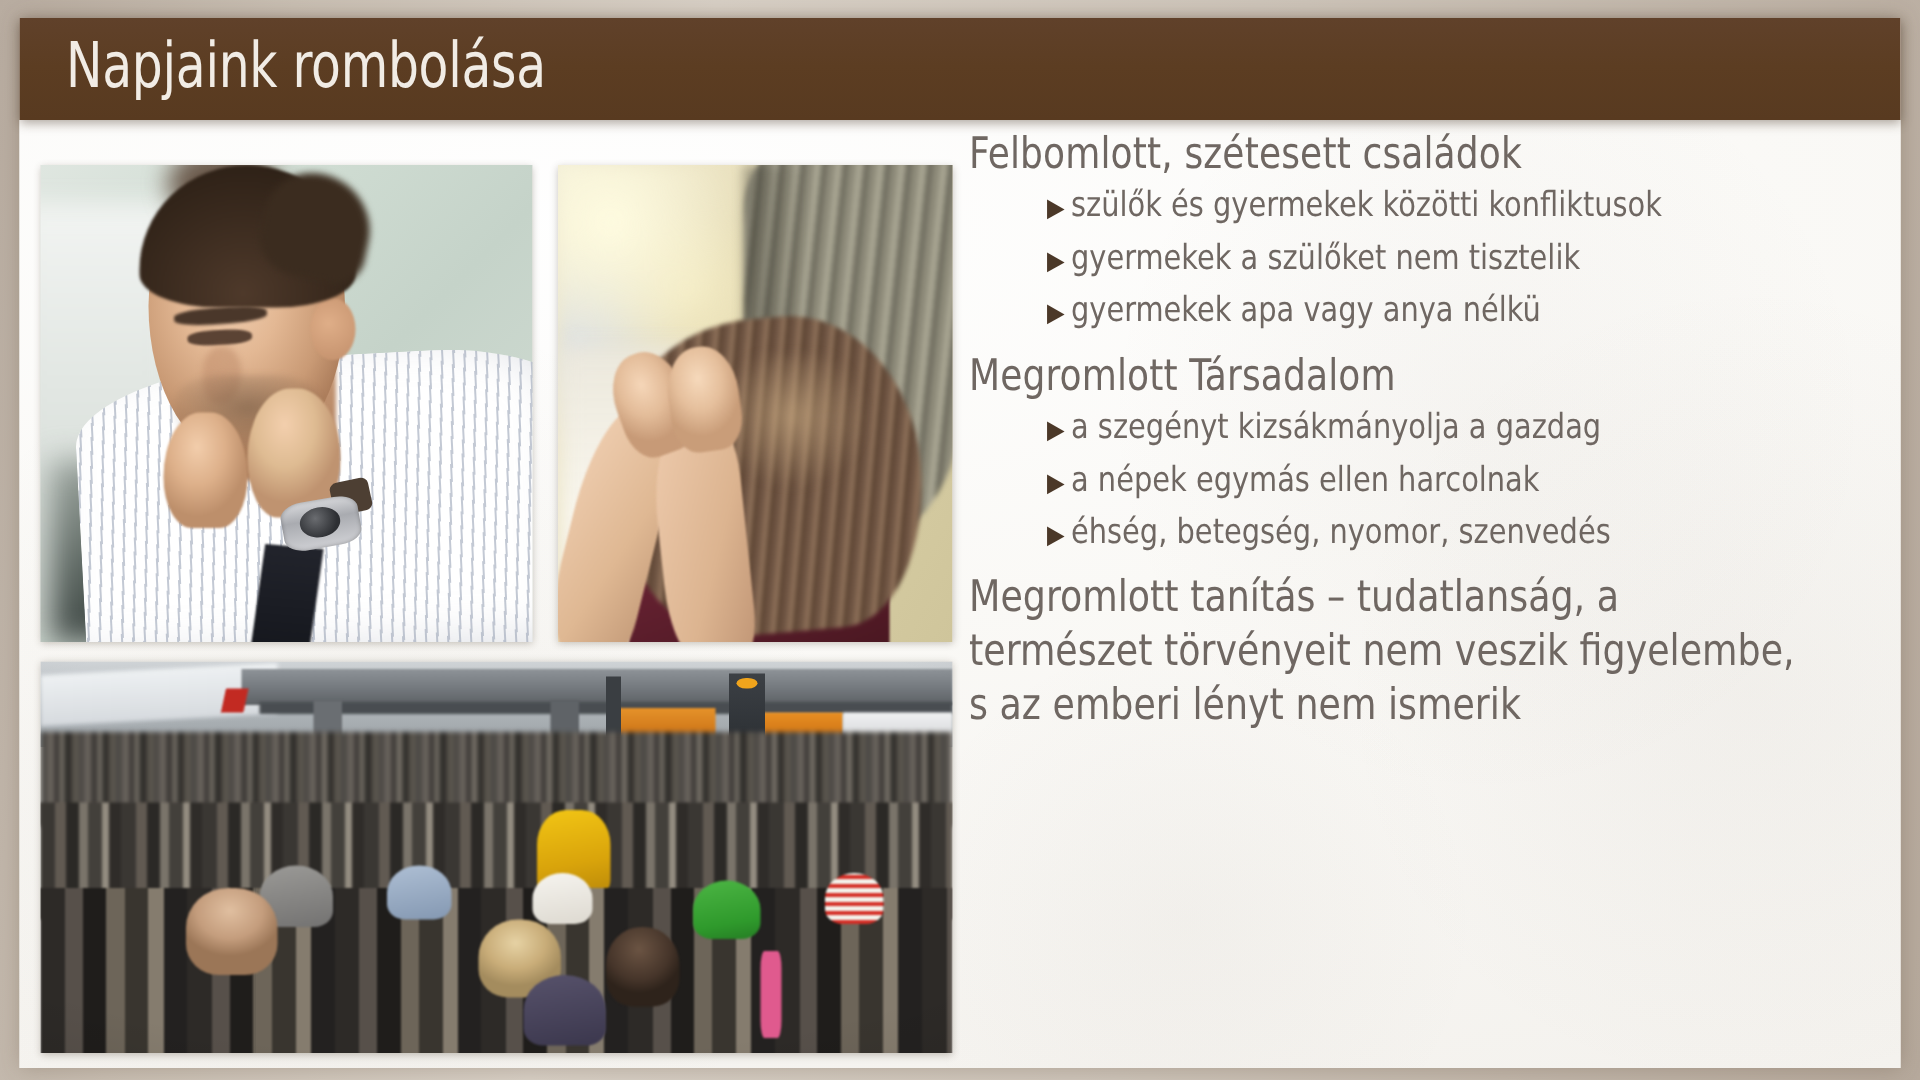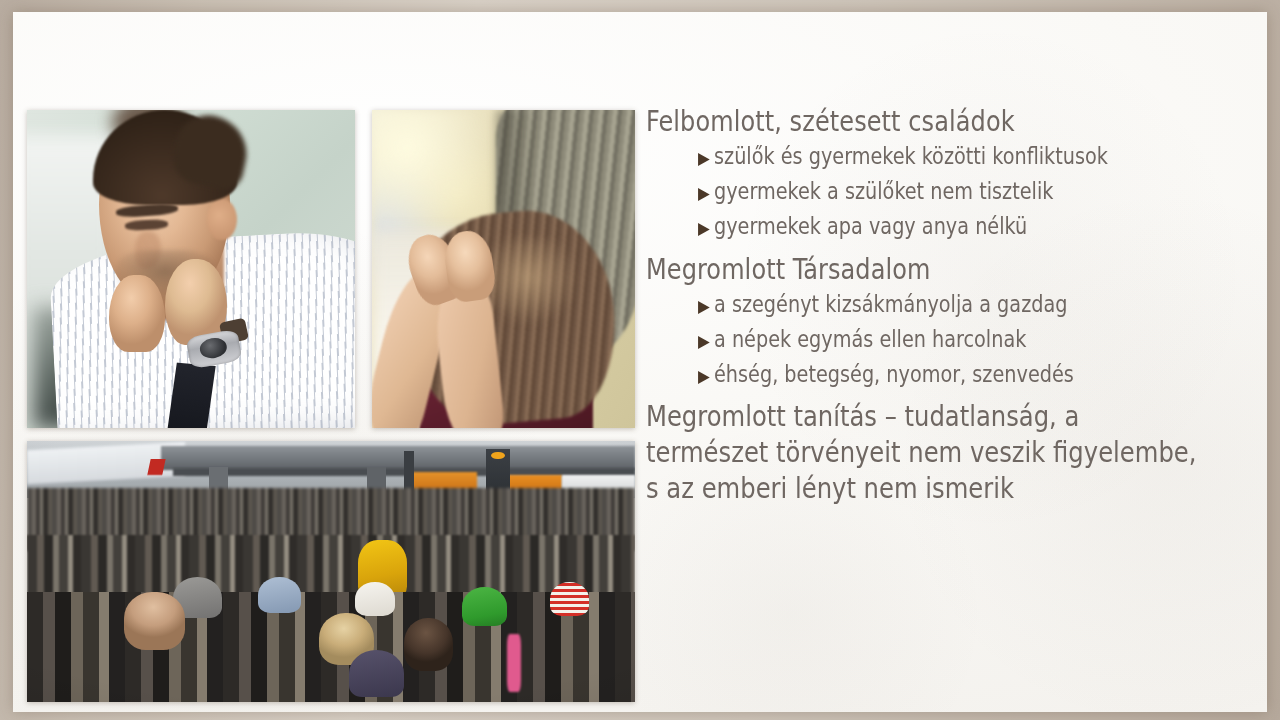--- a/index.html
+++ b/index.html
@@ -449,21 +449,21 @@
 
   .ph-c-vignette {
     position: absolute; inset: 0;
     background: radial-gradient(130% 110% at 50% 44%, rgba(0,0,0,0) 52%, rgba(0,0,0,0.22) 100%);
   }
 
   
   .content {
     position: absolute;
     left: 646px;
-    top: 102px;
+    top: 83px;
     width: 600px;
     z-index: 3;
     color: #6c6561;
   }
   .section-head {
     font-family: "DejaVu Sans Condensed", "Liberation Sans Narrow", "Liberation Sans", sans-serif;
     font-size: 29px;
     font-weight: 400;
     line-height: 38px;
     color: #6f6762;
@@ -502,20 +502,23 @@
   }
   .gap-sm { height: 5px; }
 </style>
 </head>
 <body>
 
 <div class="slide">
 
   <div class="paper"></div>
 
+  <div class="title-bar">
+    <div class="title-text">Napjaink rombolása</div>
+  </div>
 
   <div class="photos">
 
     <div class="photo photo-man">
       <div class="inner">
         <div class="ph-man-bg"></div>
         <div class="ph-man-blur-l"></div>
         <div class="ph-man-blur-dark"></div>
         <div class="ph-man-hairback"></div>
         <div class="ph-man-shirt"></div>

